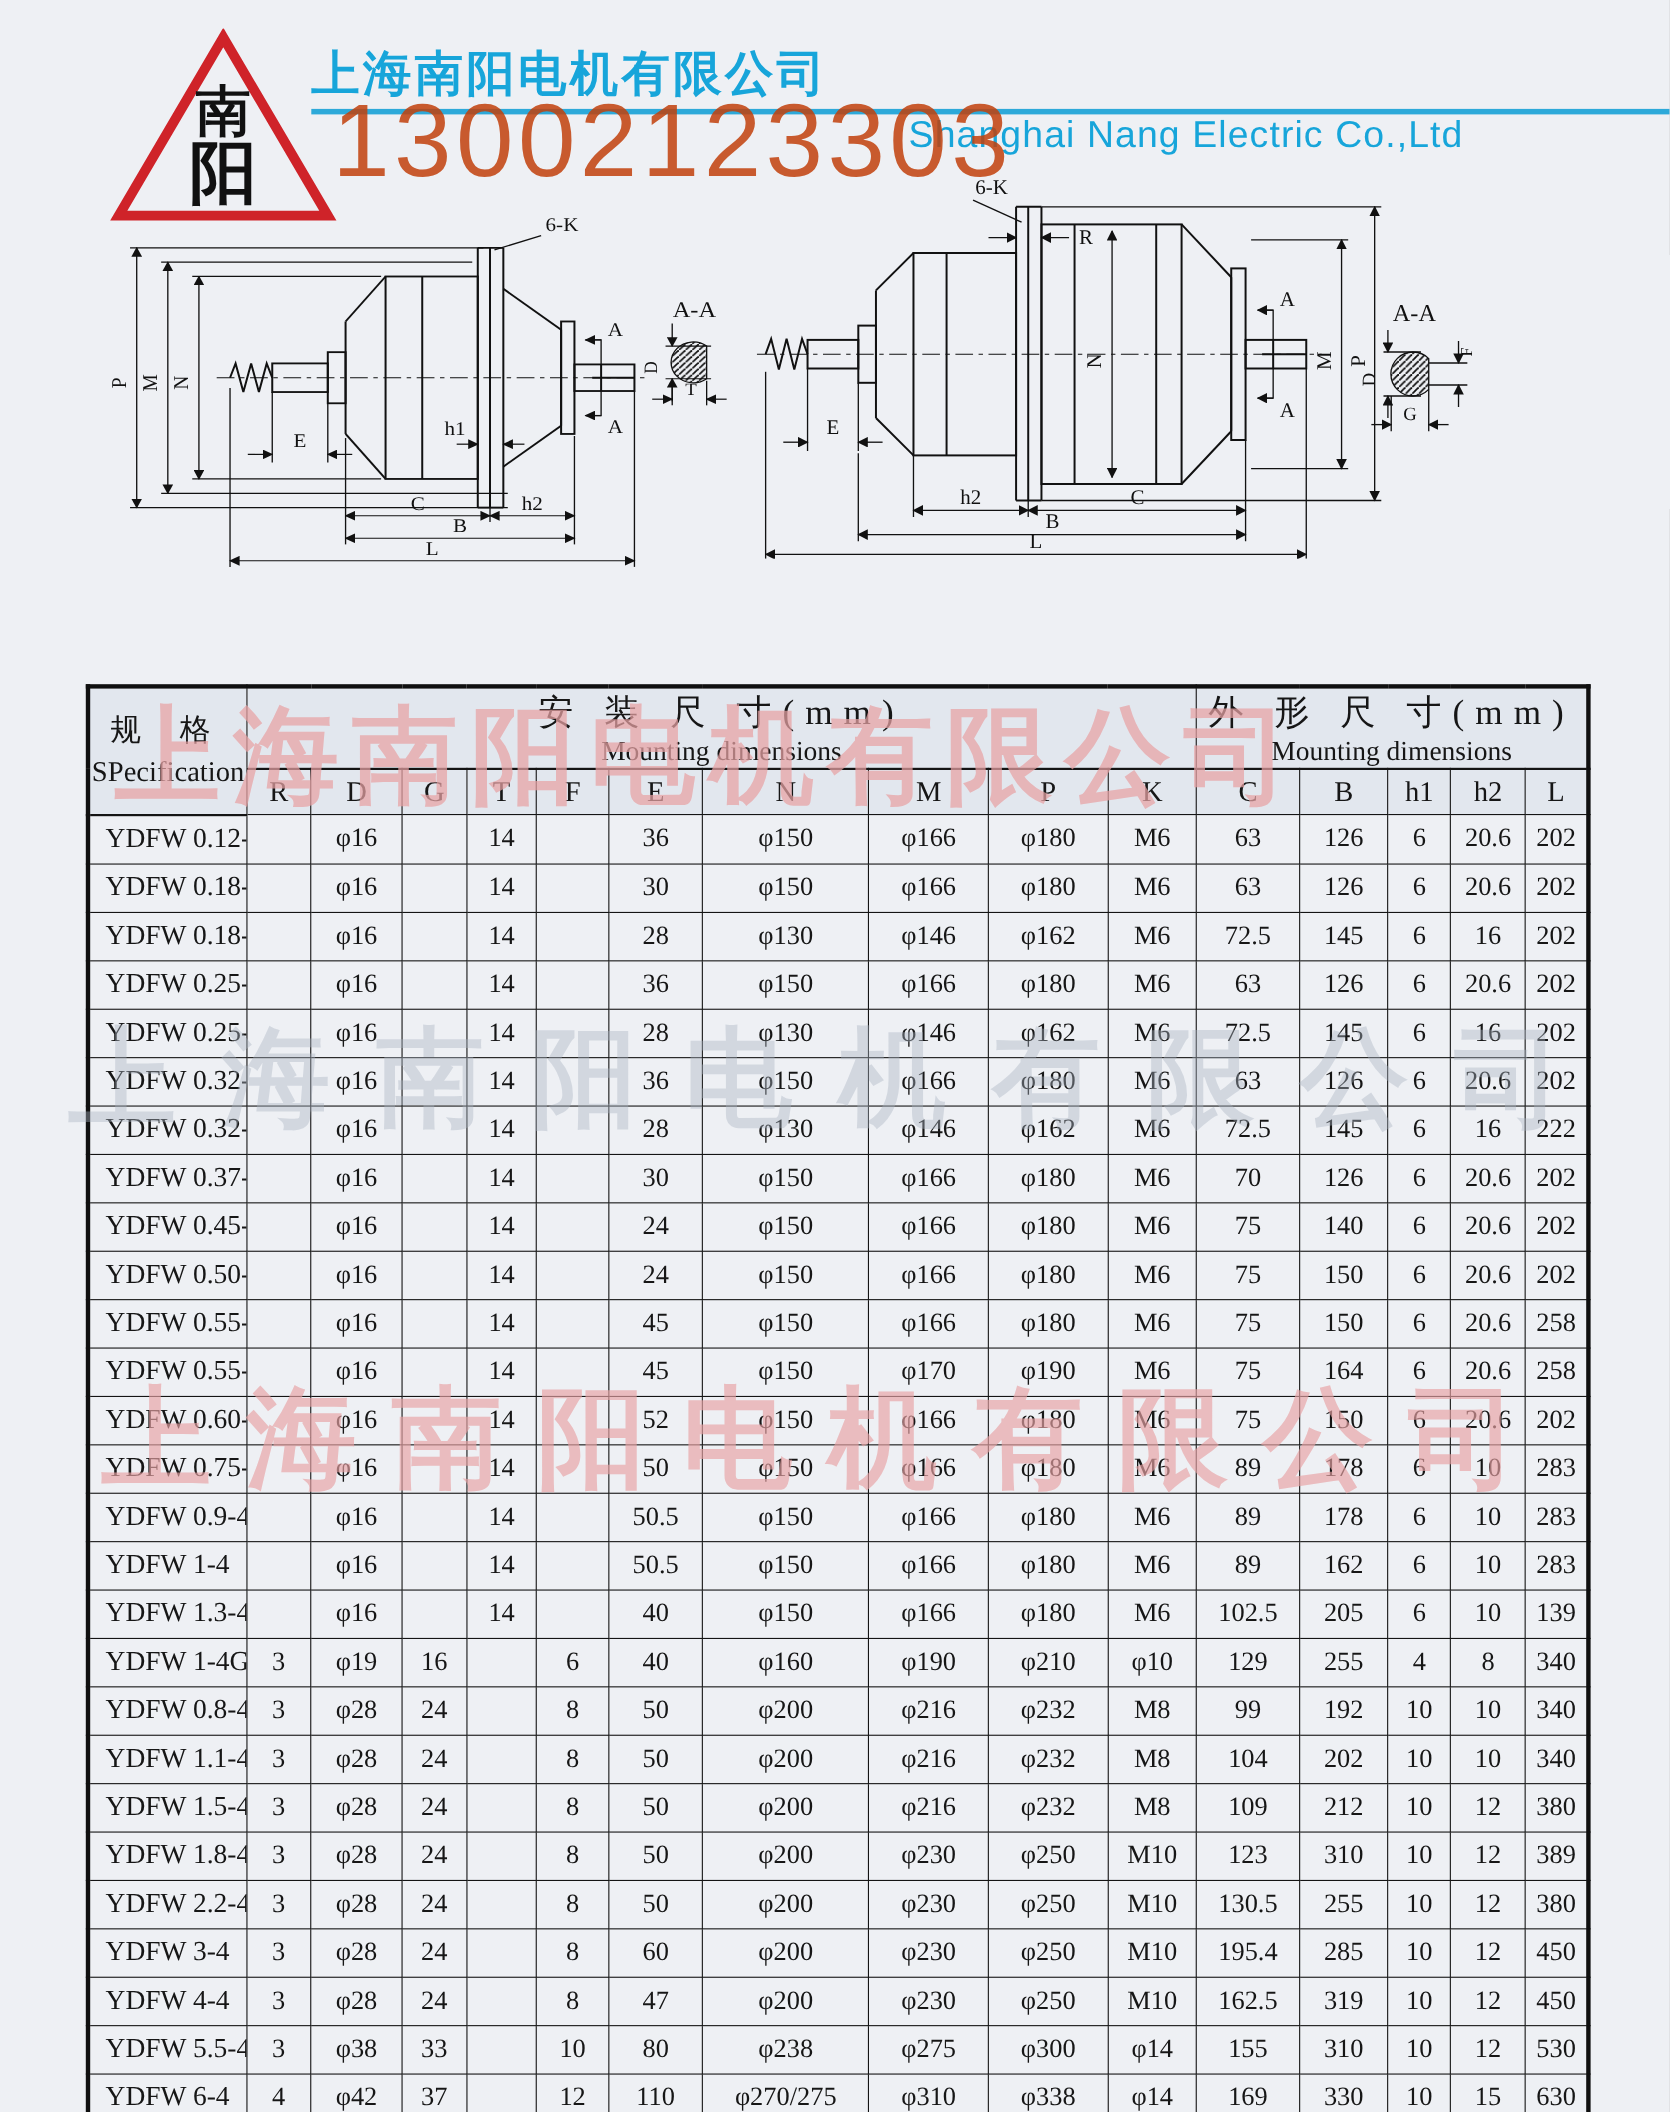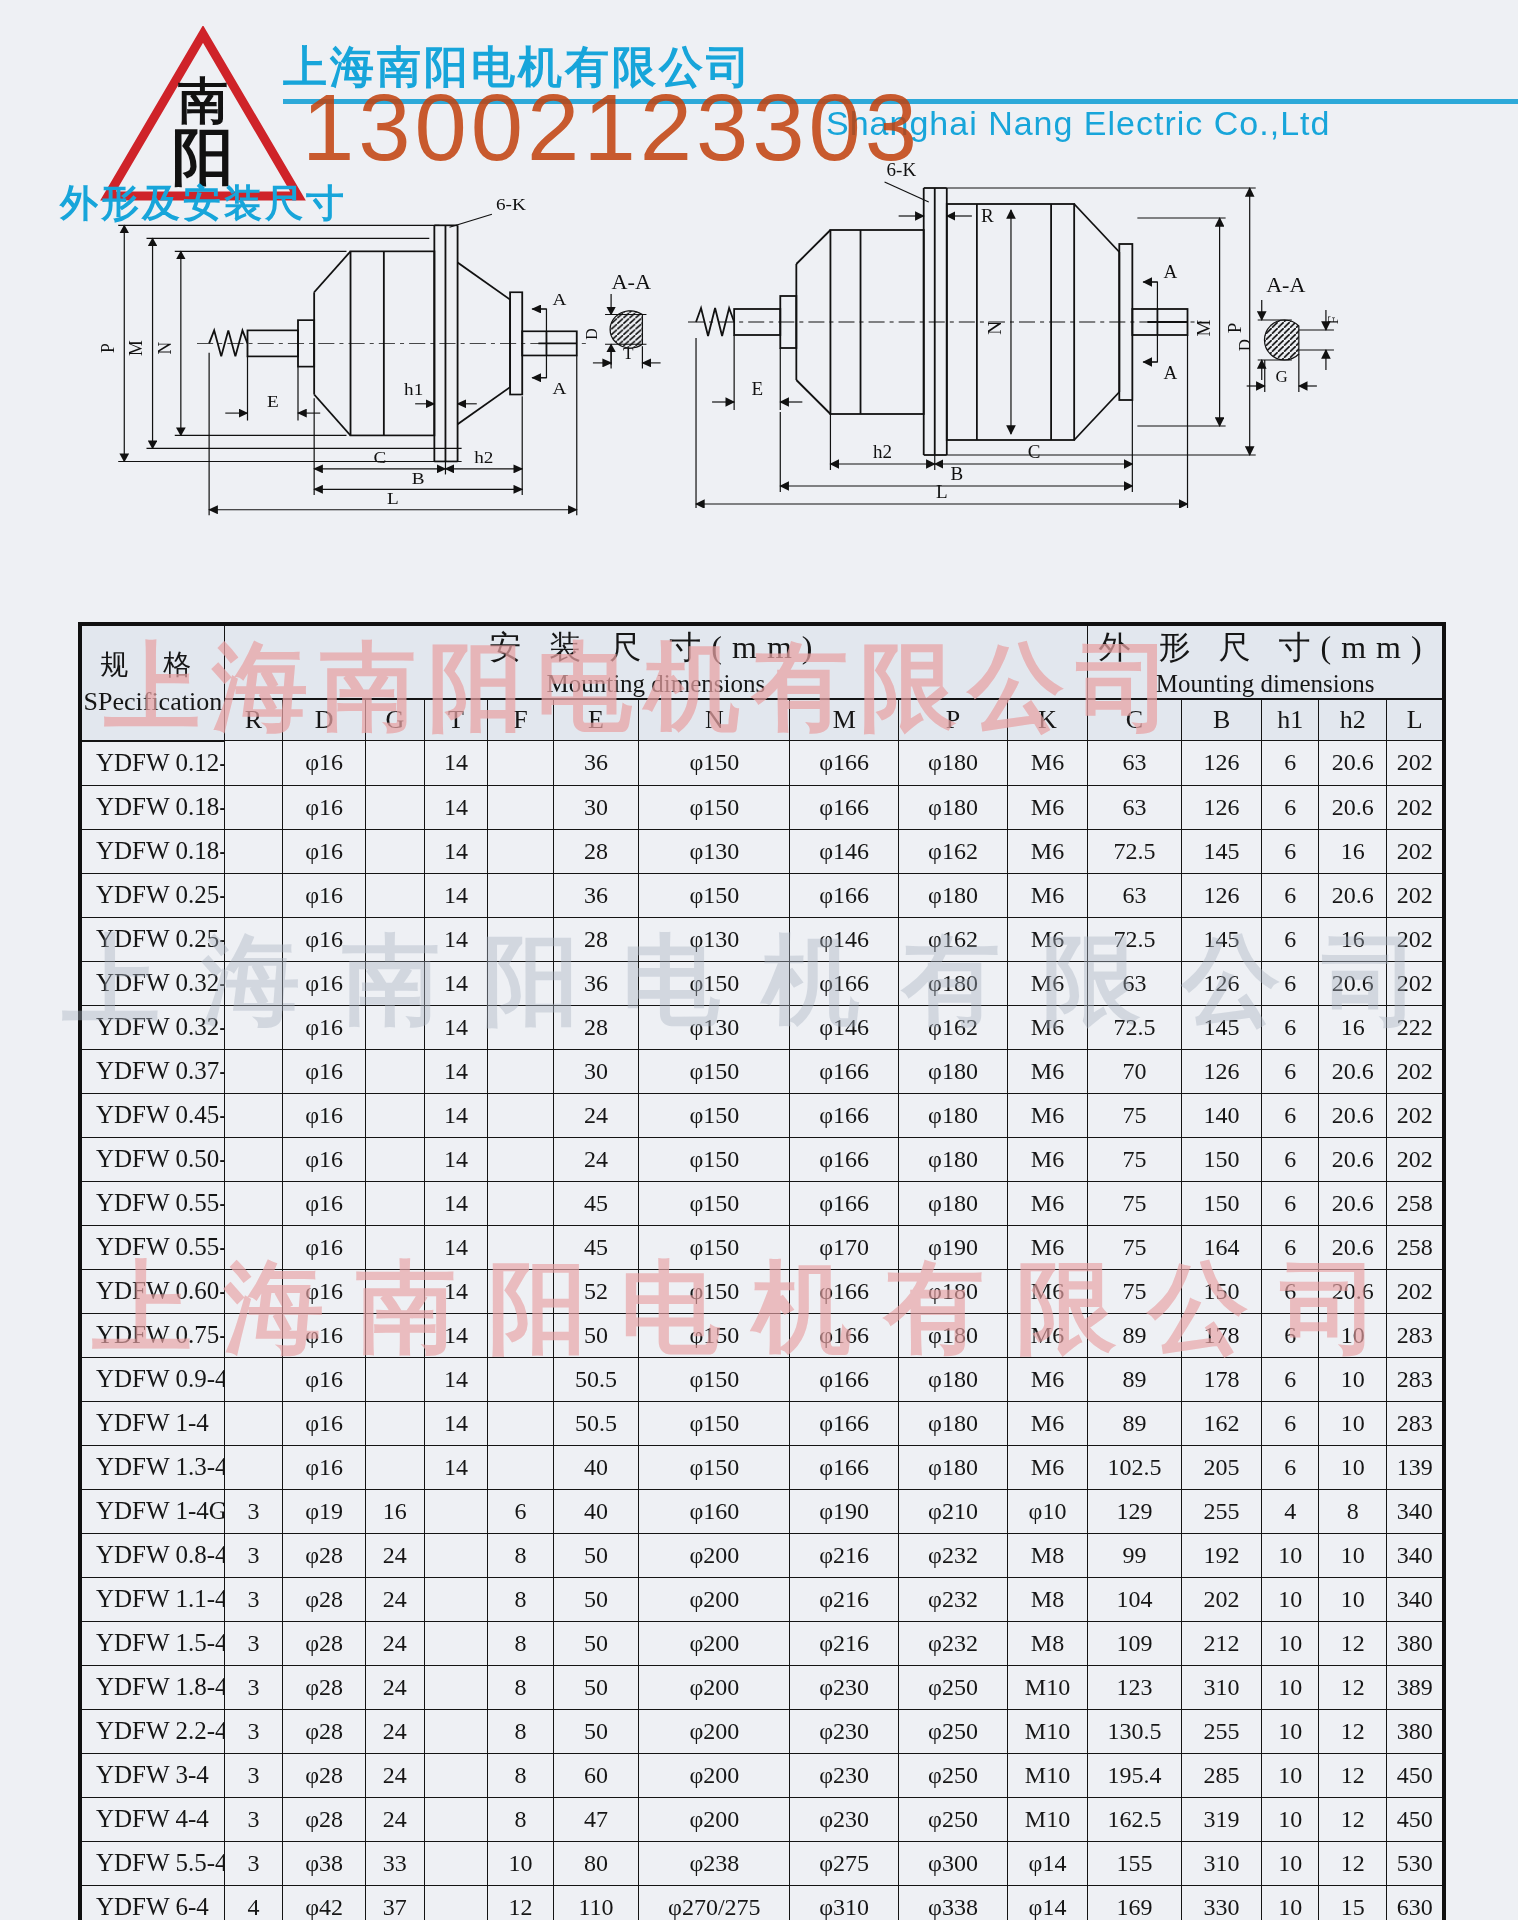--- a/index.html
+++ b/index.html
@@ -64,21 +64,20 @@
 
   <svg id="logo" viewBox="0 0 210 178">
     <path d="M105 8 L200 170 L10 170 Z" fill="none" stroke="#cf2329" stroke-width="9"></path>
     <text x="105" y="92" font-size="50" font-weight="bold" fill="#cf2329" text-anchor="middle">南</text>
     <text x="105" y="152" font-size="62" font-weight="bold" fill="#cf2329" text-anchor="middle">阳</text>
   </svg>
 
   <div class="company-cn">上海南阳电机有限公司</div>
   <div class="company-underline"></div>
   <div class="company-en">Shanghai Nang Electric Co.,Ltd</div>
-  <div class="section-title">外形及安装尺寸</div>
 
   <div class="wm wm-phone">13002123303</div>
   <div class="wm wm-cn wm-1">上海南阳电机有限公司</div>
   <div class="wm wm-cn wm-2">上海南阳电机有限公司</div>
   <div class="wm wm-cn wm-3">上海南阳电机有限公司</div>
 
   <svg id="drawL" viewBox="0 0 600 355" preserveAspectRatio="none">
     <defs>
       <marker id="arL" viewBox="0 0 10 10" refX="9" refY="5" markerWidth="8" markerHeight="8" orient="auto-start-reverse">
         <path d="M0 0 L10 5 L0 10 Z" fill="#111"></path>

